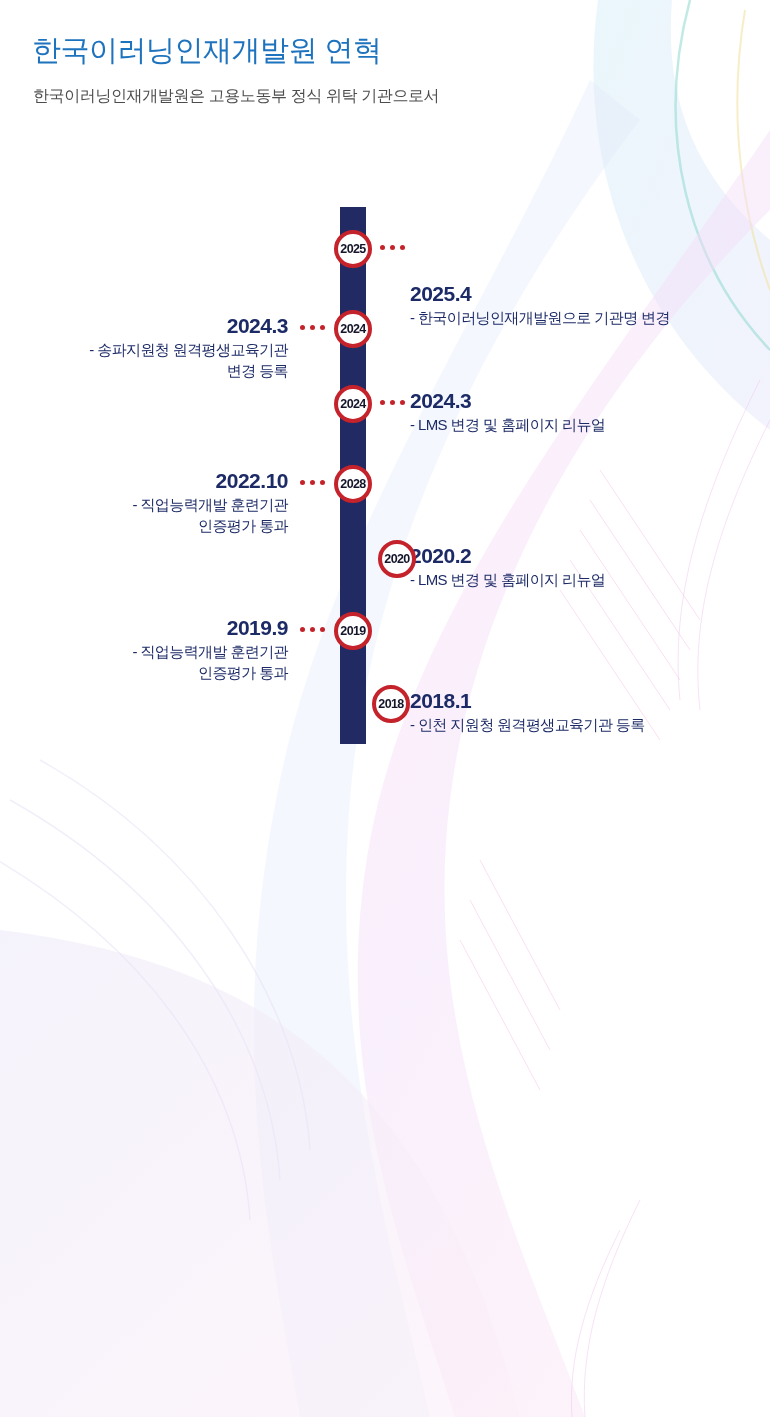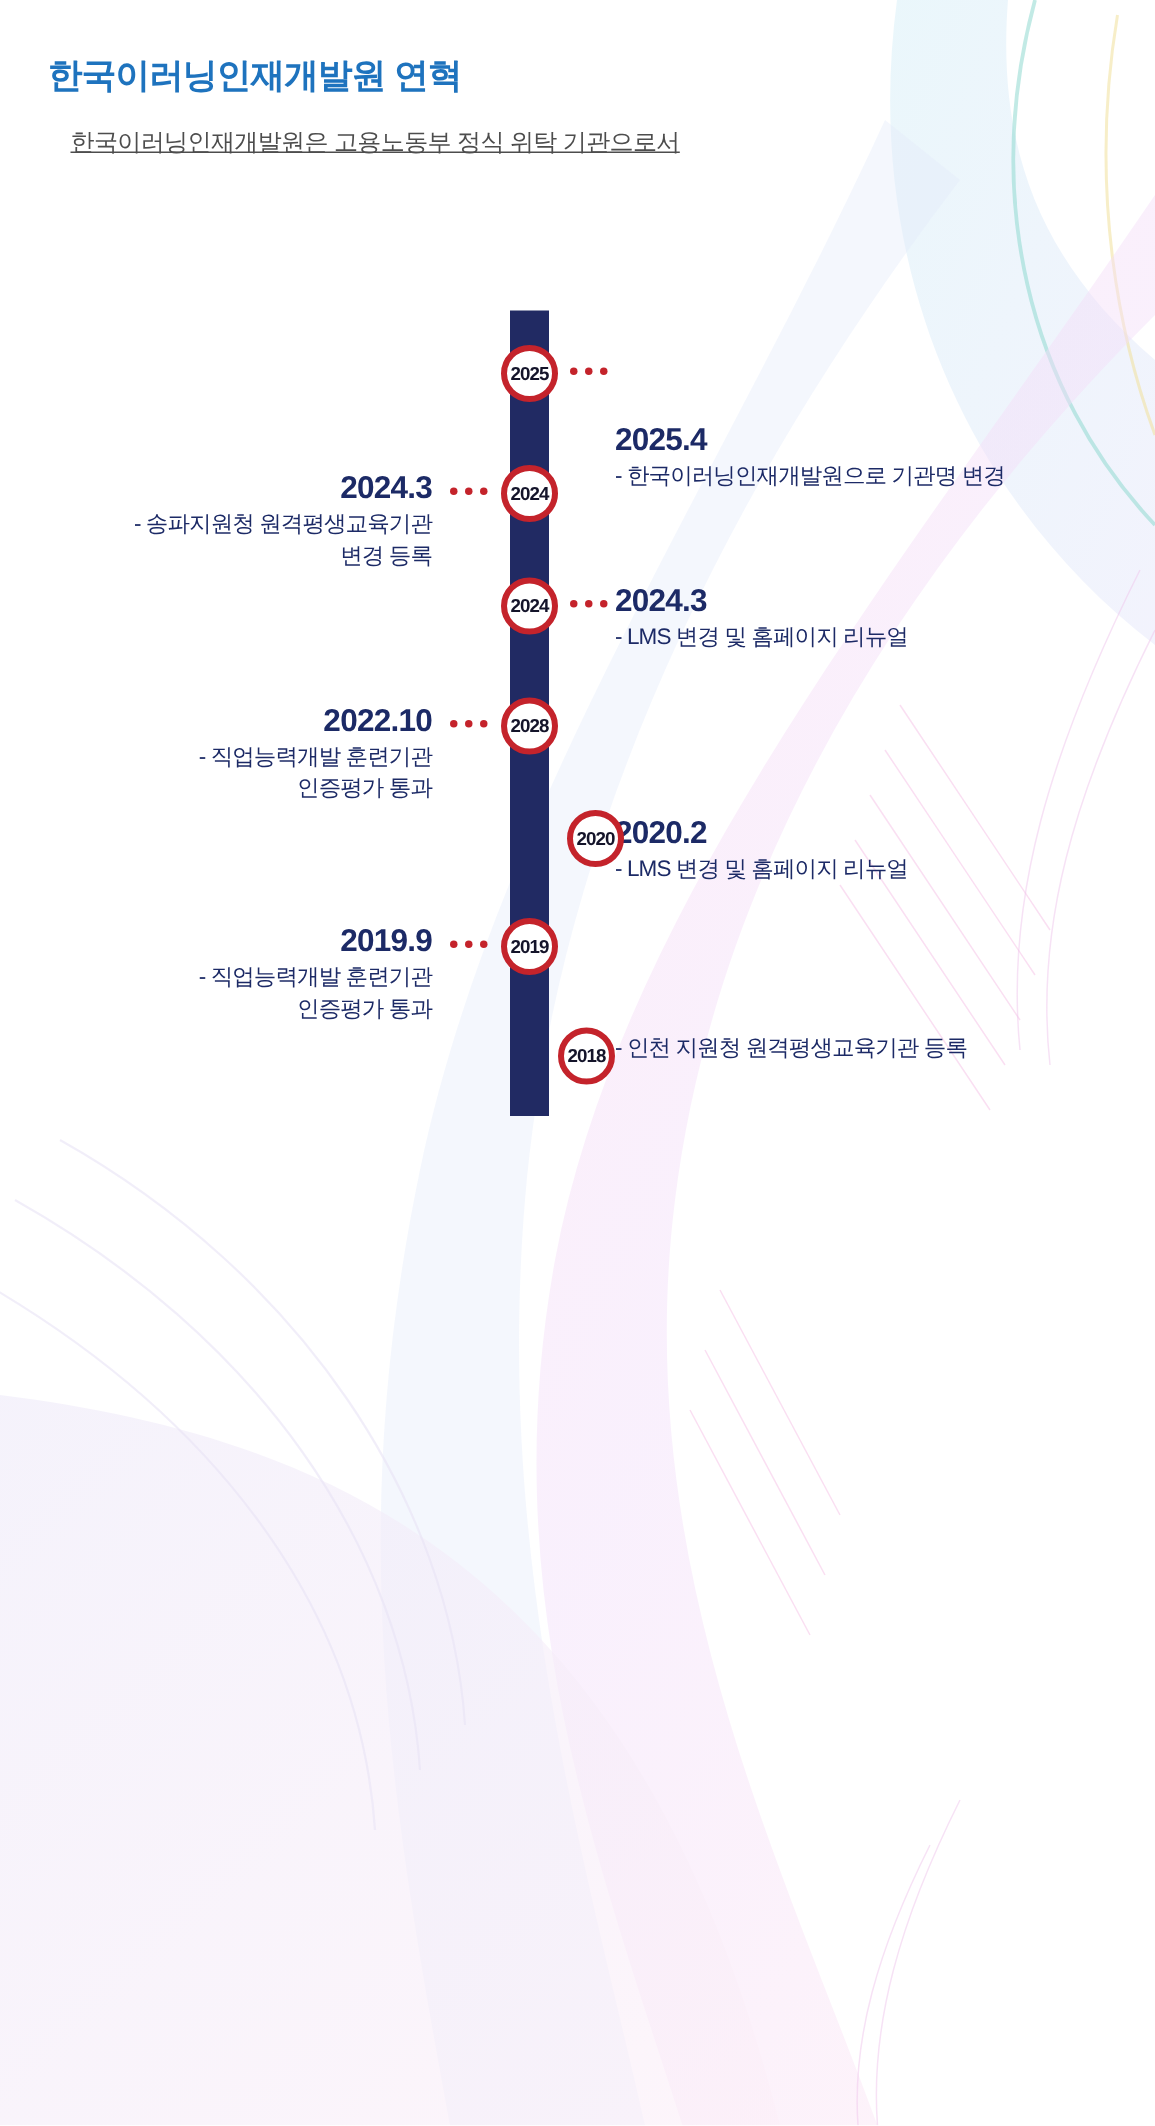--- a/index.html
+++ b/index.html
@@ -12,27 +12,26 @@
     --year-text:#14142a;
   }
   html,body{margin:0;padding:0;background:#ffffff;}
   .page{
     position:relative;width:770px;height:1417px;background:#ffffff;
     overflow:hidden;font-family:"Liberation Sans",sans-serif;
   }
   .bg-svg{position:absolute;left:0;top:0;width:770px;height:1417px;z-index:0;}
   .header{position:absolute;left:32px;top:36px;z-index:2;}
   .page-title{
-    margin:0 0 20px 0;font-size:23px;font-weight:700;color:var(--title-blue);
+    margin:0 0 20px 0;font-size:29px;font-weight:400;color:var(--title-blue);
     letter-spacing:-0.5px;line-height:28px;
   }
   .page-subtitle{
-    margin:15px;font-size:16px;color:var(--subtitle-gray);line-height:24px;
+    margin:1px;font-size:16px;color:var(--subtitle-gray);line-height:24px;
     letter-spacing:-0.4px;
-    text-decoration:underline;
   }
   .timeline{position:absolute;left:0;top:0;width:652px;height:770px;z-index:1;}
   .timeline-bar{
     position:absolute;left:340px;top:207px;width:26px;height:537px;
     background:var(--navy);
   }
   .year-badge{
     position:absolute;left:334px;width:38px;height:38px;border-radius:50%;
     background:var(--badge-bg);border:4px solid var(--red);box-sizing:border-box;
     display:flex;align-items:center;justify-content:center;
@@ -176,18 +175,19 @@
           <div class="event-desc-line">- 직업능력개발 훈련기관</div>
           <div class="event-desc-line">인증평가 통과</div>
         </div>
         <div class="year-badge" style="top: 685px; margin-left: 38px;">2018</div>
         <div class="dots" style="top: 700px; left: 380px;">
           <span class="dot"></span>
           <span class="dot"></span>
           <span class="dot"></span>
         </div>
         <div class="event-text right" style="top: 688px;">
+          <div class="event-date">2018.1</div>
           <div class="event-desc-line">- 인천 지원청 원격평생교육기관 등록</div>
         </div>
       </div>
   </div>
 
 </div>
 
 </body></html>

